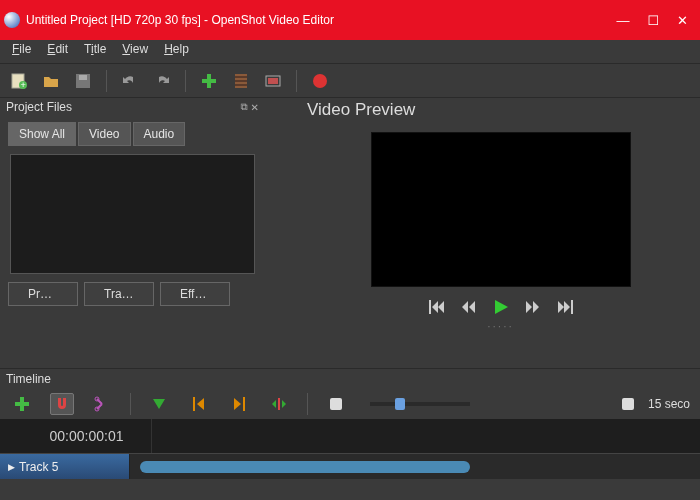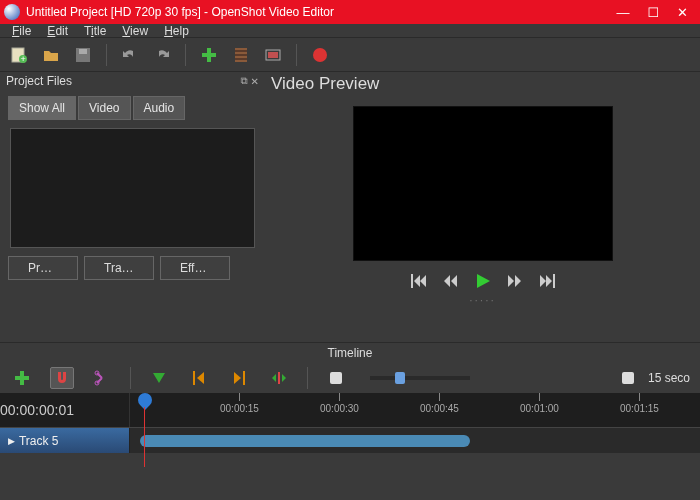--- a/index.html
+++ b/index.html
@@ -1,53 +1,53 @@
 <!DOCTYPE html>
 <html><head>
 <meta charset="utf-8">
 <style>
 * { margin:0; padding:0; box-sizing:border-box; font-family:"Segoe UI",Tahoma,sans-serif; }
 body { background:#3a3a3a; color:#ddd; width:700px; height:500px; overflow:hidden; font-size:12px; }
-.titlebar { background:#e81123; height:24px; display:flex; align-items:center; padding:0 4px; color:#fff; }
+.titlebar { background:#e81123; height:40px; display:flex; align-items:center; padding:0 4px; color:#fff; }
 .titlebar .logo { width:16px; height:16px; border-radius:50%; background:radial-gradient(circle at 30% 30%,#fff,#2a5ab5); margin-right:6px; }
 .titlebar .title { flex:1; font-size:12px; }
 .titlebar .winbtns { display:flex; gap:18px; padding-right:8px; font-size:13px; }
-.menubar { background:#3a3a3a; height:14px; display:flex; align-items:center; padding:0 6px; gap:4px; border-bottom:1px solid #2a2a2a; }
+.menubar { background:#3a3a3a; height:24px; display:flex; padding:0 6px; gap:4px; border-bottom:1px solid #2a2a2a; }
 .menubar span { padding:2px 6px; cursor:default; }
 .menubar span u { text-decoration:underline; }
 .toolbar { background:#3a3a3a; height:34px; display:flex; align-items:center; padding:0 10px; gap:14px; border-bottom:1px solid #2a2a2a; }
 .tb-ico { width:18px; height:18px; display:flex; align-items:center; justify-content:center; }
 .sep { width:1px; height:22px; background:#555; }
-.panels { display:flex; height:270px; }
+.panels { display:flex; height:270px;gap:36px; }
 .left { width:265px; display:flex; flex-direction:column; }
 .panel-head { display:flex; align-items:center; padding:2px 6px; font-size:12px; background:#3a3a3a; }
 .panel-head .sp { flex:1; }
 .panel-head .miniico { font-size:10px; opacity:.7; margin-left:3px; }
 .filters { display:flex; gap:2px; padding:6px 8px; }
 .filters .chip { background:#555; border:1px solid #666; padding:4px 10px; font-size:12px; color:#e5e5e5; }
 .filters .chip.active { background:#666; }
 .thumb-area { margin:2px 10px 4px 10px; height:120px; background:#1c1c1c; border:1px solid #555; }
 .bottom-tabs { display:flex; gap:6px; padding:4px 8px 8px 8px; }
 .bottom-tabs .tab { background:#3f3f3f; border:1px solid #666; padding:4px 19px; font-size:12px; width:70px; white-space:nowrap; overflow:hidden; text-overflow:ellipsis; }
 .right { flex:1; display:flex; flex-direction:column; }
 .preview-head { padding:2px 6px; font-size:17px; }
 .preview-box { margin:10px auto 6px auto; width:260px; height:155px; background:#000; border:1px solid #111; }
 .playback { display:flex; justify-content:center; gap:16px; padding:6px; align-items:center; }
 .dots { text-align:center; color:#777; font-size:10px; letter-spacing:2px; }
 .timeline-sec { border-top:1px solid #2a2a2a; }
-.tl-head { padding:3px 6px; font-size:12px;text-align:center; }
+.tl-head { padding:3px 6px; font-size:12px; }
 .tl-tools { display:flex; align-items:center; gap:16px; padding:4px 10px; background:#3a3a3a; }
 .tl-tools .box { width:24px; height:22px; display:flex; align-items:center; justify-content:center; border-radius:2px; }
 .tl-tools .box.active { background:#555; border:1px solid #777; }
 .zoom { display:flex; align-items:center; gap:6px; margin-left:6px; }
 .zoom-track { width:100px; height:4px; background:#2a2a2a; position:relative; }
 .zoom-thumb { position:absolute; top:-4px; left:25px; width:10px; height:12px; background:#6aa0e0; border-radius:2px; }
 .tl-right { margin-left:auto; display:flex; align-items:center; gap:8px; }
 .ruler { height:34px; background:#1e1e1e; display:flex; }
-.ruler .tc-cell { width:130px; display:flex; align-items:center; font-size:14px; font-family:monospace; color:#ccc; border-right:1px solid #333; position:relative; }
+.ruler .tc-cell { width:130px; display:flex; align-items:center; justify-content:center; font-size:14px; font-family:monospace; color:#ccc; border-right:1px solid #333; position:relative;margin-left:22px; }
 .ruler .ticks { flex:1; position:relative; }
 .ruler .tick { position:absolute; top:0; font-size:10px; color:#aaa; }
 .ruler .tick .ln { width:1px; height:8px; background:#888; margin:0 auto 2px auto; }
 .playhead { position:absolute; top:0; width:14px; height:14px; background:#2e7bd6; border-radius:50% 50% 50% 0; transform:rotate(-45deg); left:8px; }
 .playline { position:absolute; top:14px; left:14px; width:1px; height:60px; background:#d33; }
 .track-row { height:26px; background:#2a2a2a; display:flex; align-items:center; border-top:1px solid #444; }
 .track-label { width:130px; background:linear-gradient(#3a6aa0,#2a4a75); height:100%; display:flex; align-items:center; padding:0 8px; font-size:12px; color:#eee; border-right:1px solid #222; }
 .track-label .arrow { margin-right:4px; font-size:9px; }
 .clip { margin-left:10px; height:12px; width:330px; background:#4a8ab5; border-radius:6px; }
 svg { display:block; }
@@ -248,29 +248,20 @@
             <rect x="2" y="2" width="12" height="12" rx="2" fill="#ddd"></rect>
           </svg>
         </div>
       <span>15 seco</span>
     </div>
   </div>
   <div class="ruler">
     <div class="tc-cell">
       <span>00:00:00:01</span>
     </div>
-    <div class="ticks">
-      <div class="playhead"></div>
-      <div class="playline"></div>
-      <div class="tick" style="left:90px"><div class="ln"></div><span>00:00:15</span></div>
-      <div class="tick" style="left:190px"><div class="ln"></div><span>00:00:30</span></div>
-      <div class="tick" style="left:290px"><div class="ln"></div><span>00:00:45</span></div>
-      <div class="tick" style="left:390px"><div class="ln"></div><span>00:01:00</span></div>
-      <div class="tick" style="left:490px"><div class="ln"></div><span>00:01:15</span></div>
-    </div>
   </div>
   <div class="track-row">
     <div class="track-label">
       <span class="arrow">▶</span>
       <span>Track 5</span>
     </div>
     <div class="clip"></div>
   </div>
 </div>
 

